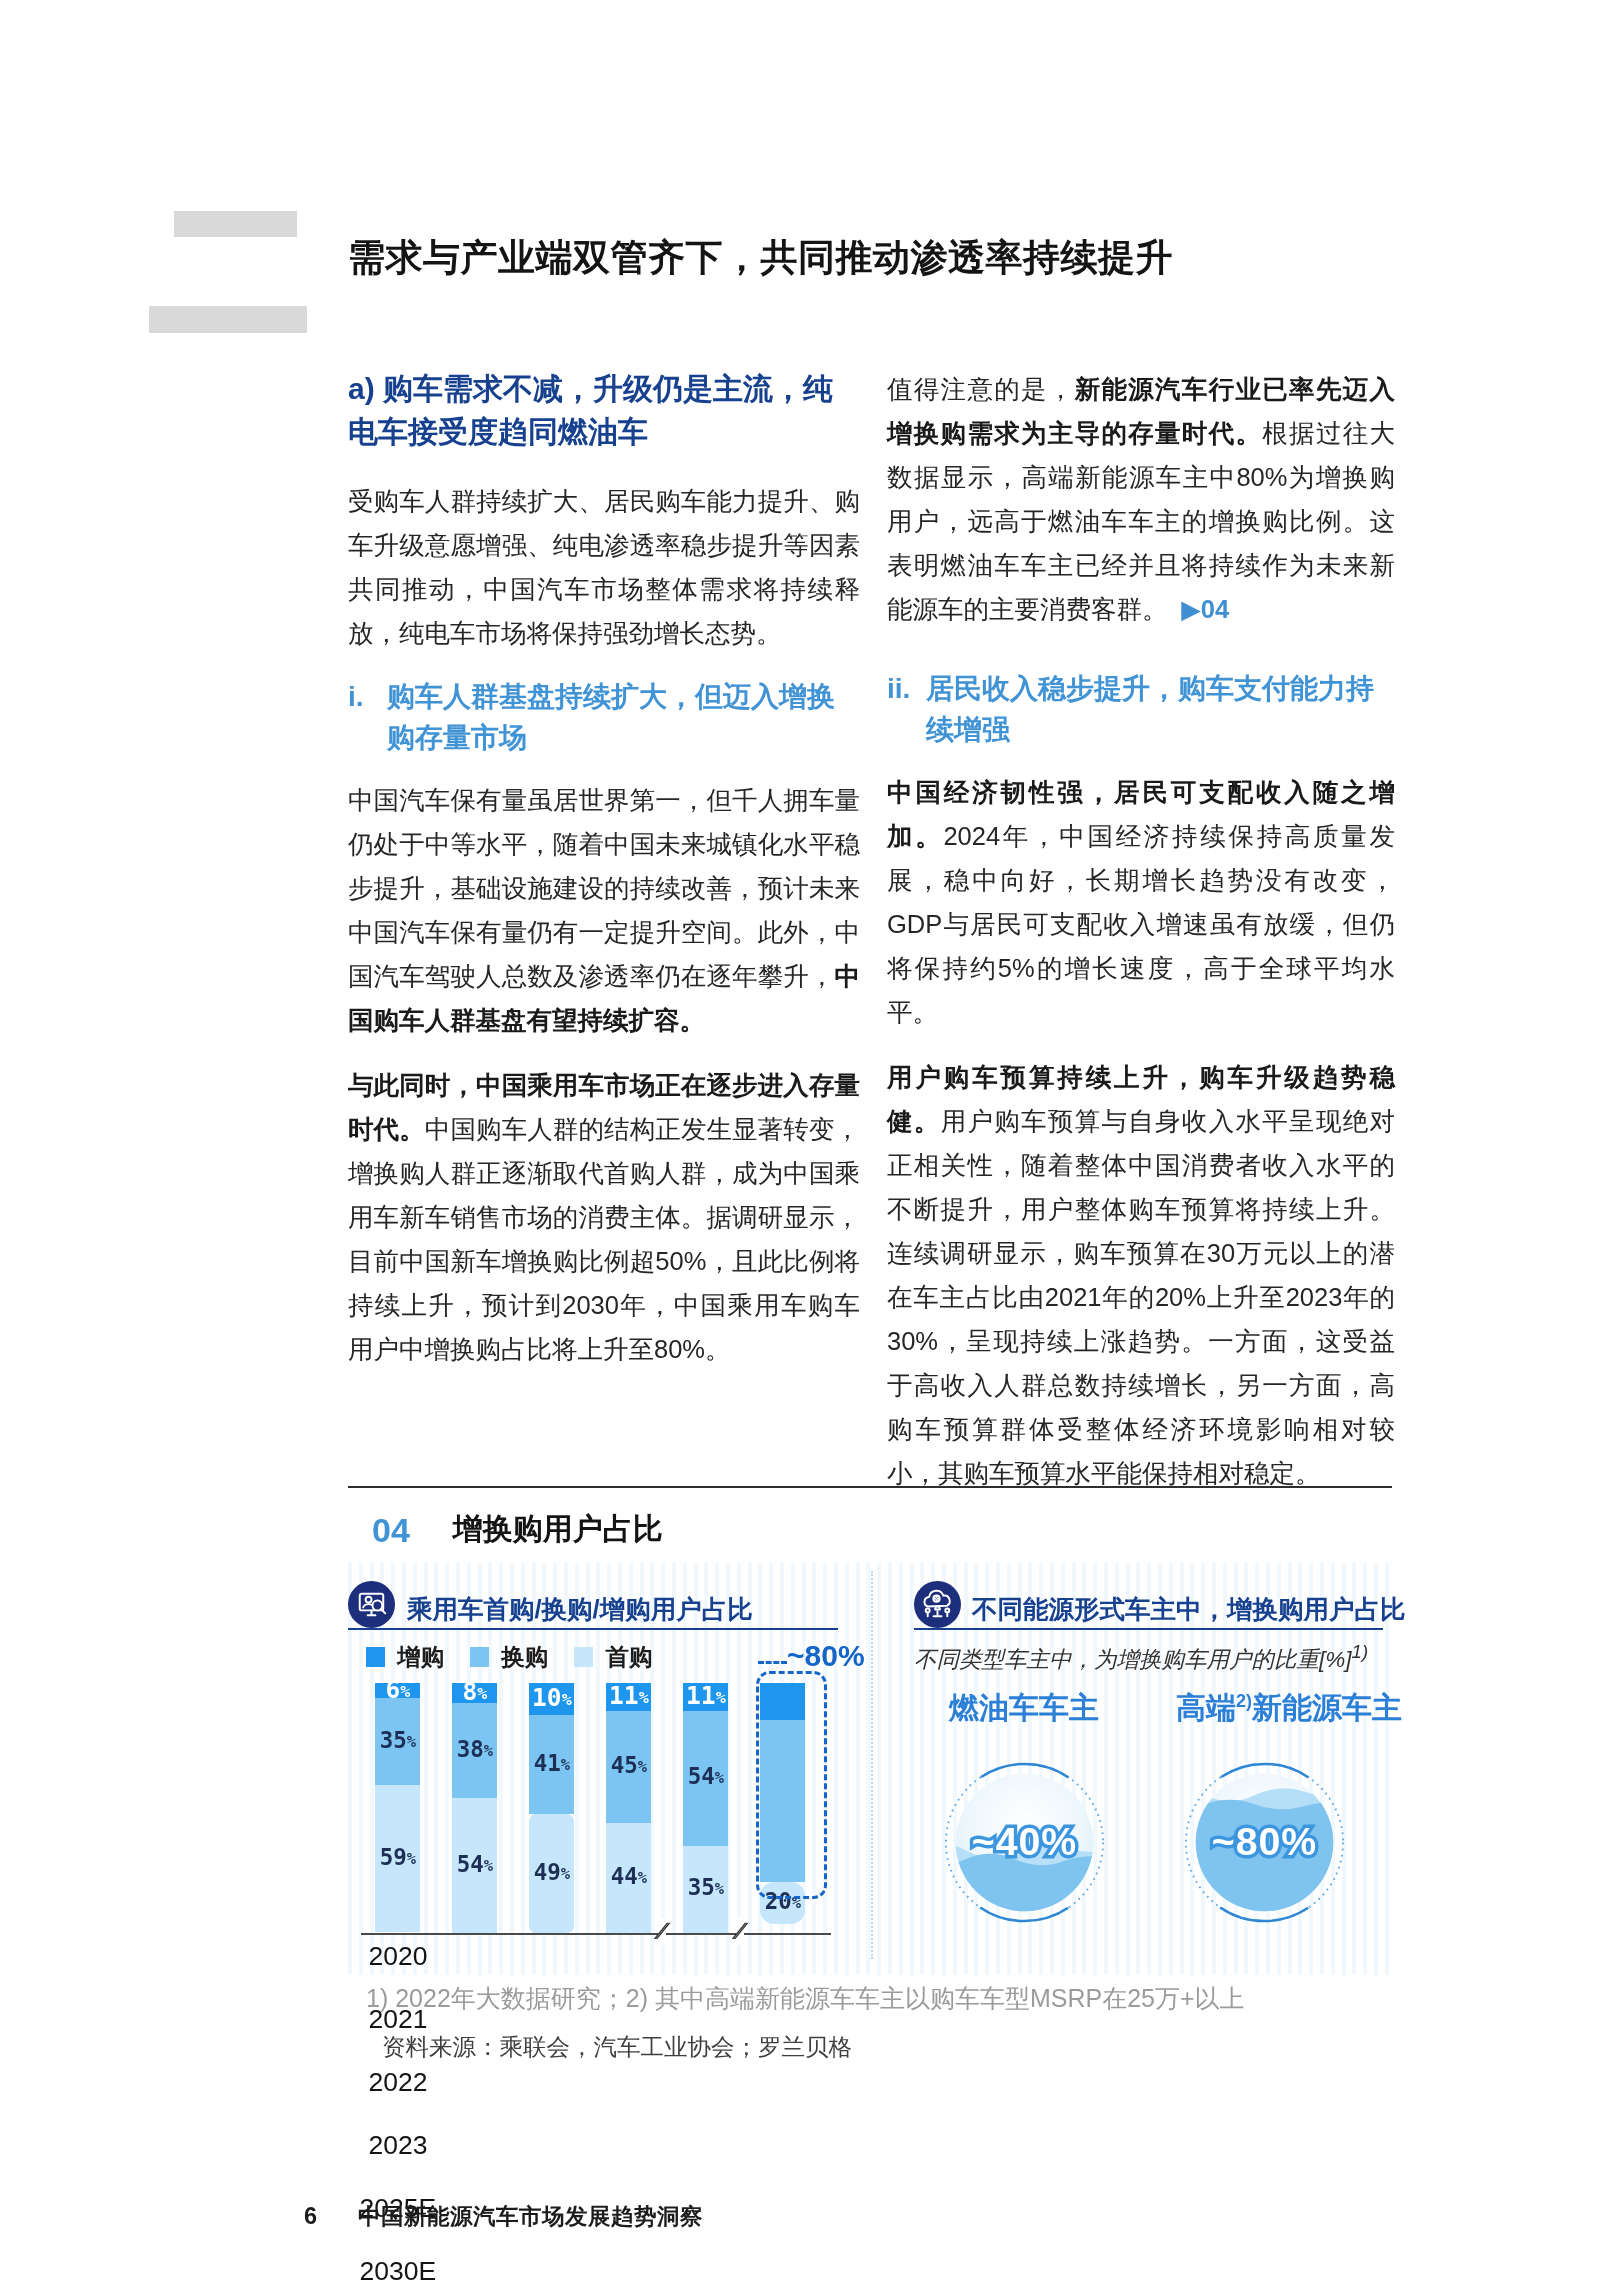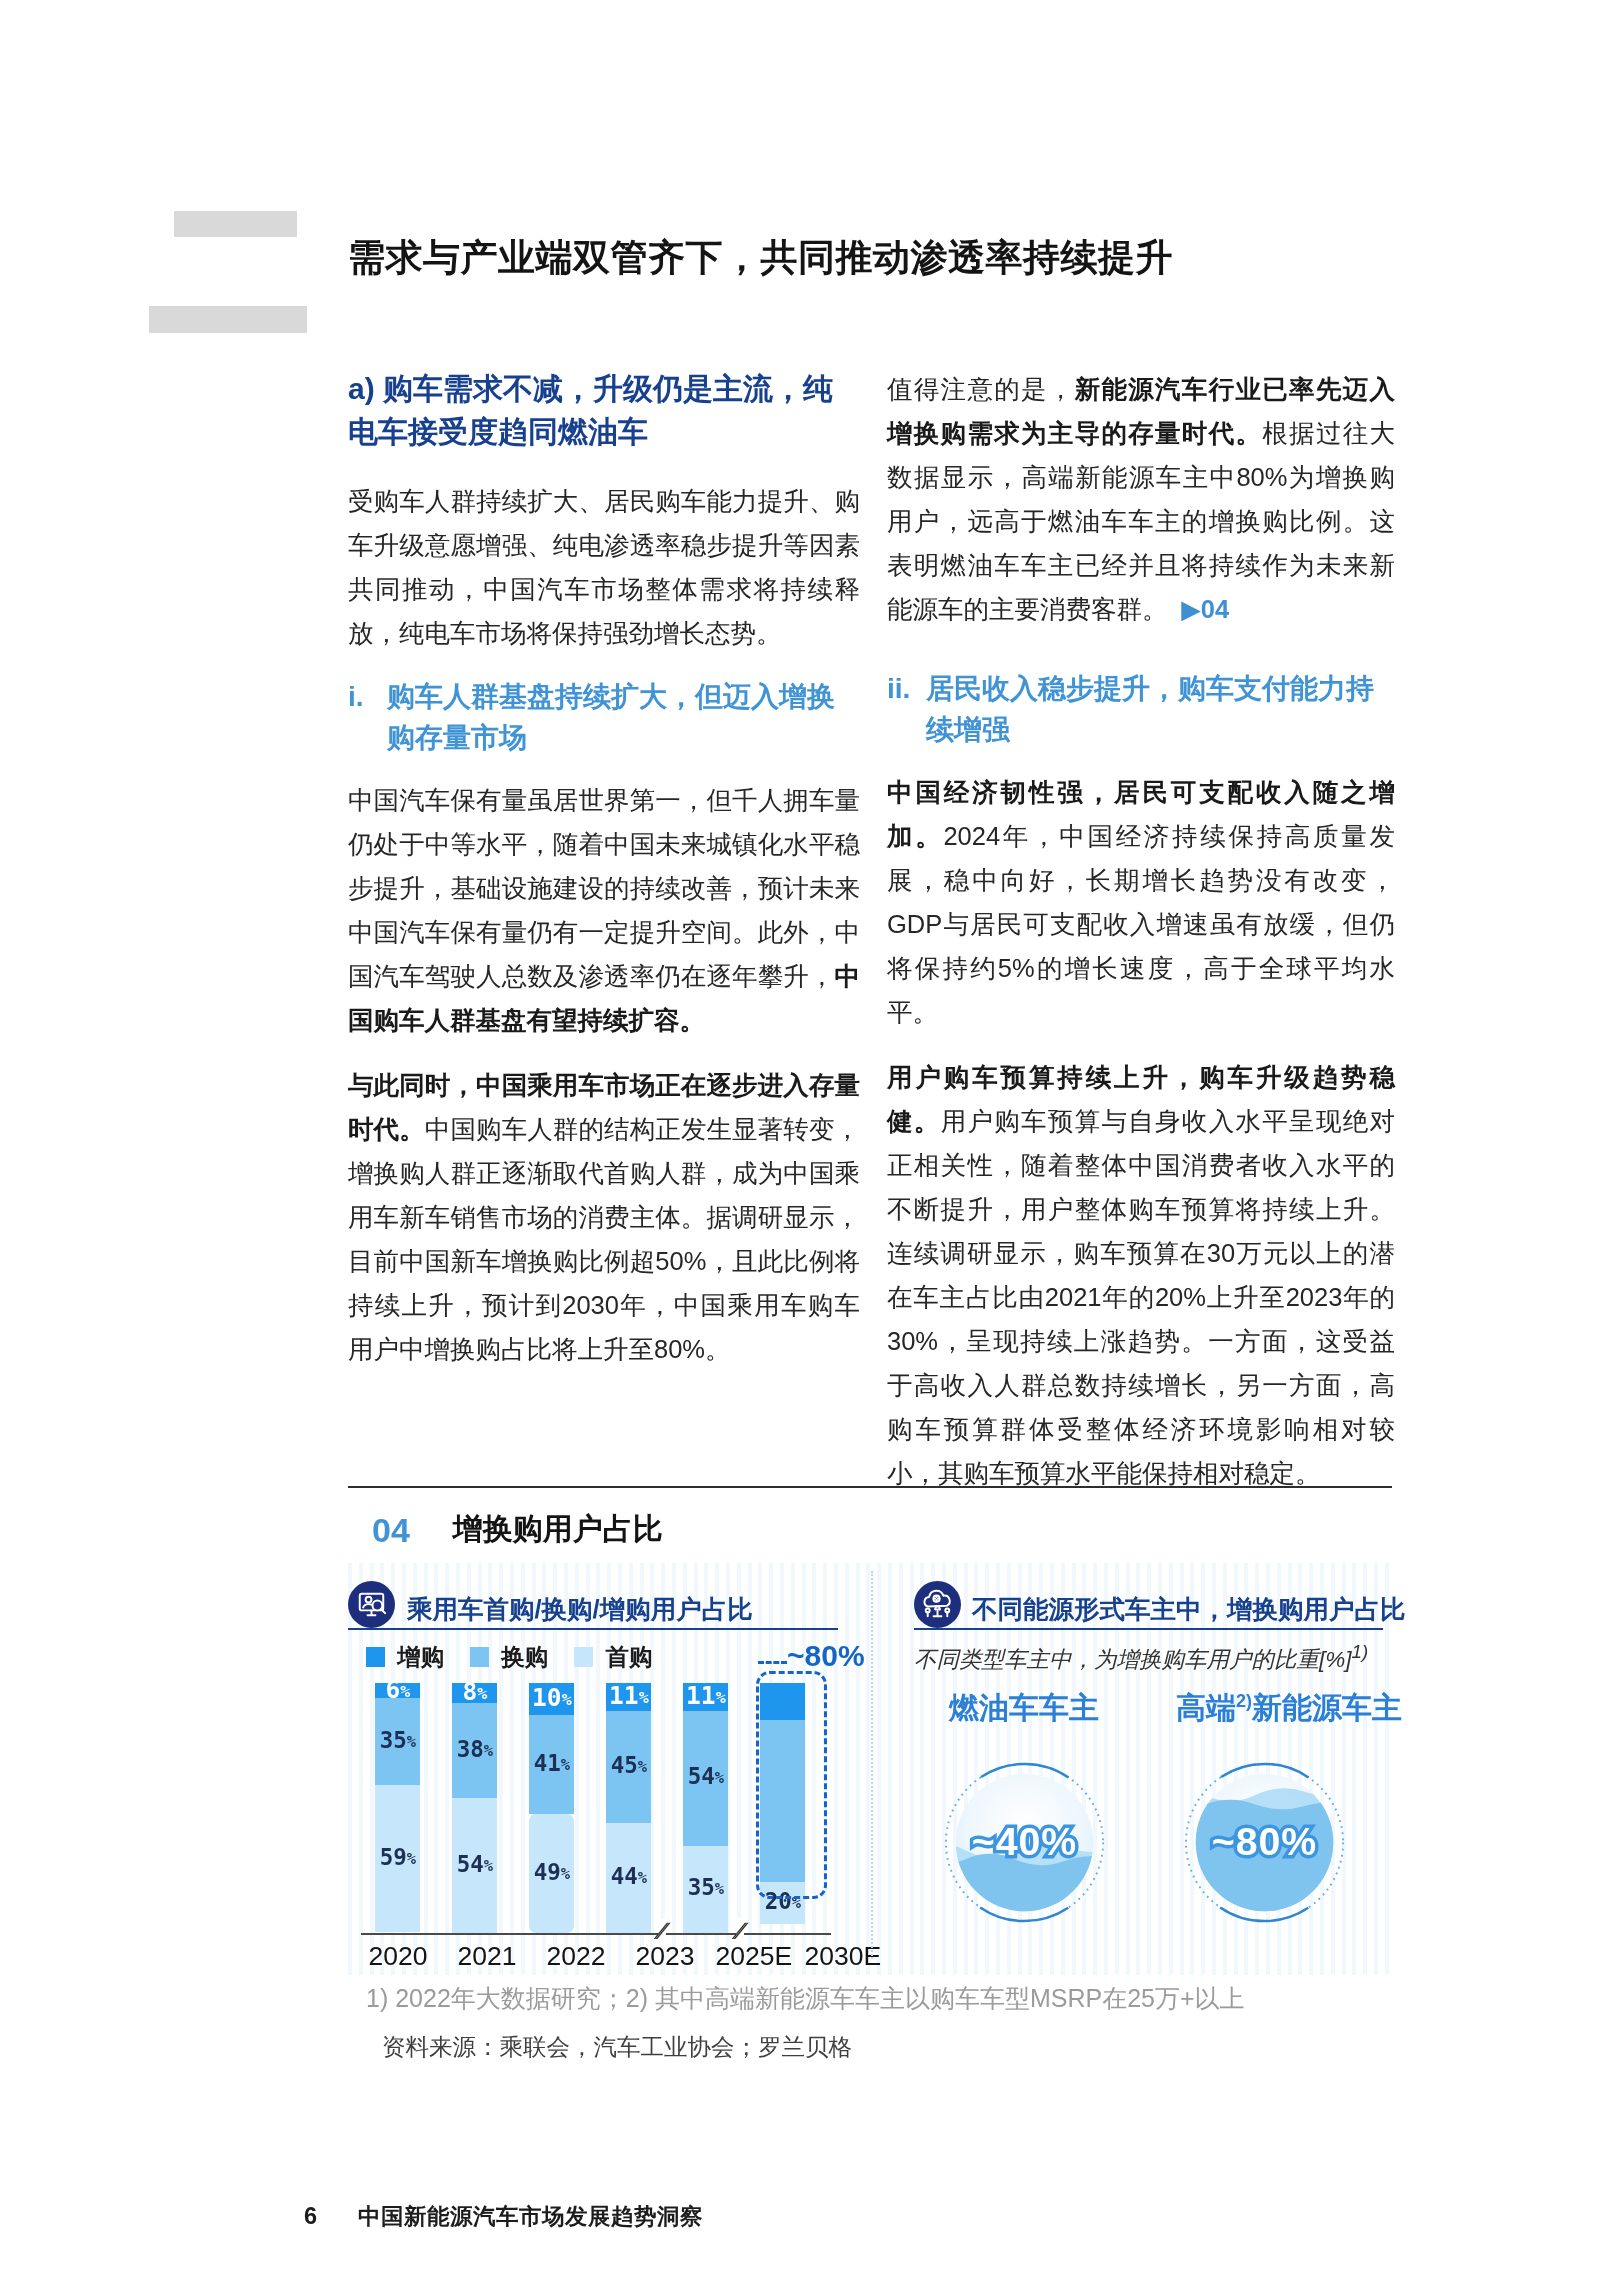--- a/index.html
+++ b/index.html
@@ -51,21 +51,21 @@
   .bars{position:absolute;left:27.4px;top:120px;height:250px;display:flex;gap:32px;align-items:flex-end;}
   .bar-col{width:45px;height:250px;display:flex;flex-direction:column;}
   .seg{position:relative;display:flex;align-items:center;justify-content:center;overflow:visible;}
   .seg-label{font-family:"DejaVu Sans Mono","Liberation Mono",monospace;font-weight:700;font-size:22.5px;
              line-height:19.6px;white-space:nowrap;z-index:3;}
   .seg0 .seg-label{color:#ffffff;font-size:24.5px;}
   .seg1 .seg-label{color:#1d2f55;}
   .seg2 .seg-label{color:#1d2f55;}
   .pctmark{font-size:0.68em;vertical-align:1px;}
   .axis-line{position:absolute;left:12.7px;top:370px;width:470px;border-top:2.5px solid #4a4a4a;height:0;}
-  .xlabels{position:absolute;left:27.4px;top:378px;display:flex;gap:44px;}
+  .xlabels{position:absolute;left:27.4px;top:378px;display:flex;gap:32px;flex-direction:column;}
   .xlab-col{width:45px;position:relative;display:flex;justify-content:center;}
   .xlab{font-size:26.5px;color:#141414;white-space:nowrap;}
   .axis-break{position:absolute;top:355px;font-size:23.5px;font-style:italic;color:#333;background:#fff;
               padding:0 2px;letter-spacing:-2px;z-index:2;}
   .axis-break.b1{left:310px;}
   .axis-break.b2{left:388px;}
 
   
   .anno-box{position:absolute;left:408px;top:108px;width:65px;height:222px;border:3.4px dashed #1565C8;border-radius:13.7px;z-index:4;}
   .anno-dash{position:absolute;left:410px;top:98px;width:29px;border-top:3.4px dashed #1565C8;height:0;z-index:4;}
@@ -215,21 +215,21 @@
           <div class="seg seg1" style="height: 135px; background: rgb(124, 197, 243);">
             <span class="seg-label">54<span class="pctmark">%</span></span>
           </div>
           <div class="seg seg2" style="height: 87px; background: rgb(197, 230, 251);">
             <span class="seg-label">35<span class="pctmark">%</span></span>
           </div>
         </div>
         <div class="bar-col">
           <div class="seg seg0" style="height: 37px; background: rgb(30, 150, 238);"></div>
           <div class="seg seg1" style="height: 162px; background: rgb(124, 197, 243);"></div>
-          <div class="seg seg2" style="height: 42px; background: rgb(197, 230, 251);">
+          <div class="seg seg2" style="height: 42px; background: rgb(197, 230, 251); border-radius: 14px;">
             <span class="seg-label">20<span class="pctmark">%</span></span>
           </div>
         </div>
       </div>
     <div class="axis-line"></div>
     <span class="axis-break b1">∕∕</span>
     <span class="axis-break b2">∕∕</span>
     <div class="xlabels" id="xlabels">
         <div class="xlab-col">
           <span class="xlab">2020</span>

